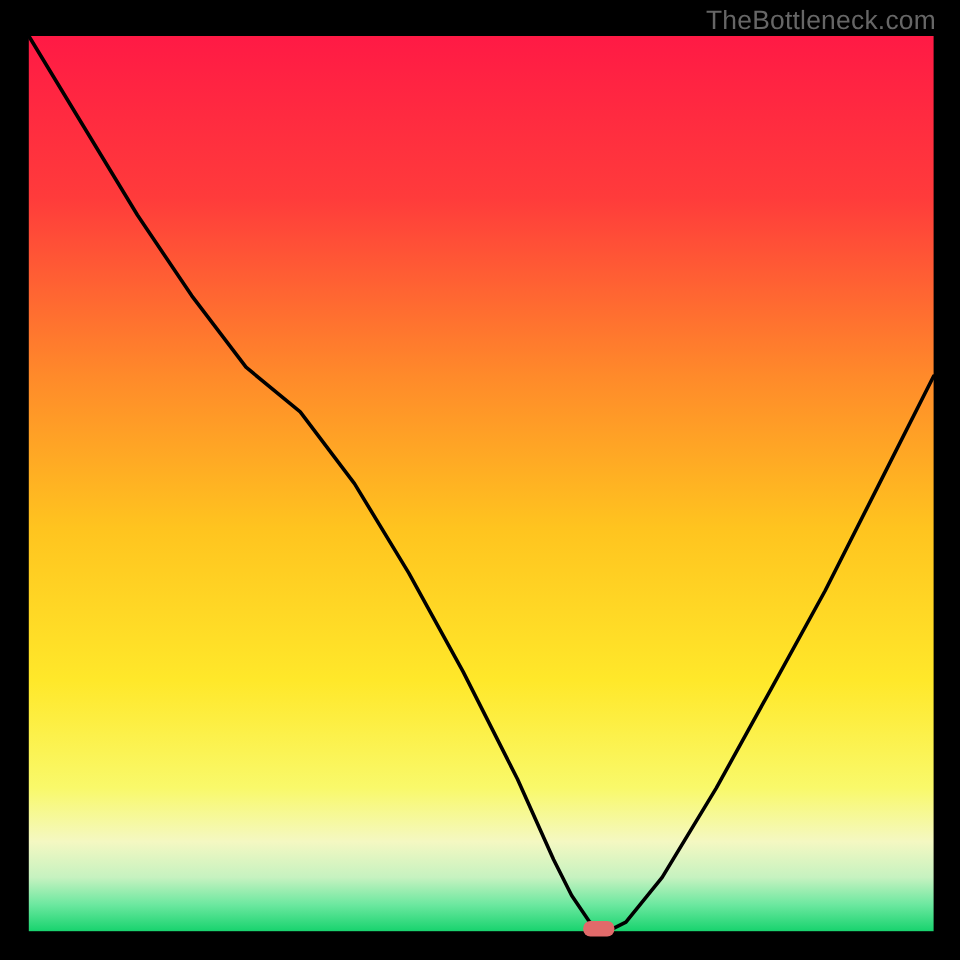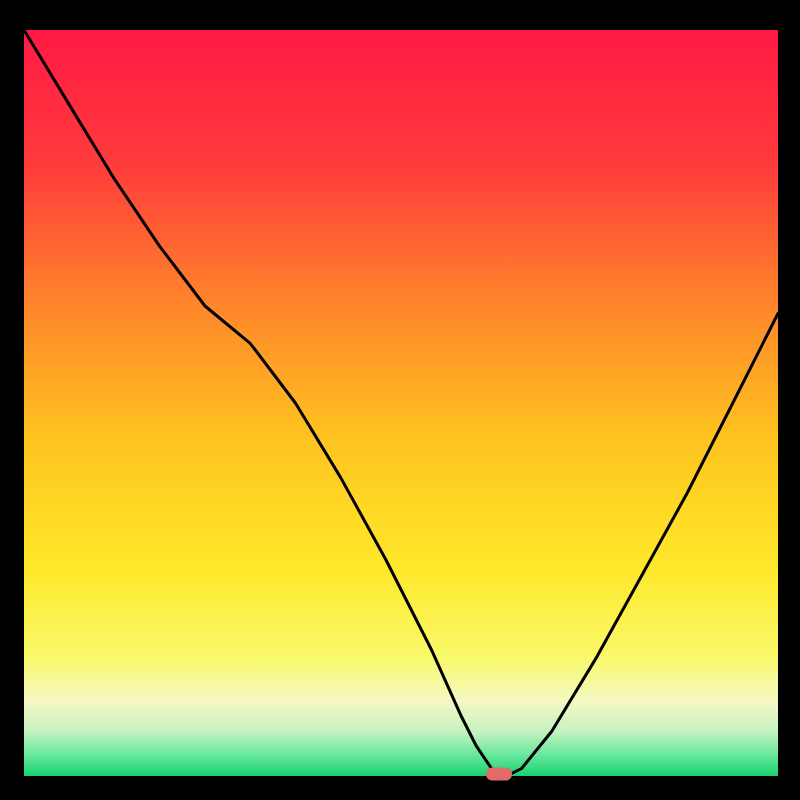--- a/index.html
+++ b/index.html
@@ -28,20 +28,21 @@
     z-index: 10;
   }
   svg {
     display: block;
   }
 </style>
 </head>
 <body>
 
 <div class="container">
+  <div class="watermark">TheBottleneck.com</div>
   <svg id="chart-svg" width="800" height="800" viewBox="0 0 800 800">
     <defs>
       <linearGradient id="bg-grad" x1="0" y1="0" x2="0" y2="1">
           <stop offset="0%" stop-color="#ff1a45"></stop>
           <stop offset="18%" stop-color="#ff3b3b"></stop>
           <stop offset="38%" stop-color="#ff8a2a"></stop>
           <stop offset="55.00000000000001%" stop-color="#ffc41f"></stop>
           <stop offset="72%" stop-color="#ffe82a"></stop>
           <stop offset="84%" stop-color="#f9f96a"></stop>
           <stop offset="90%" stop-color="#f4f8c2"></stop>

